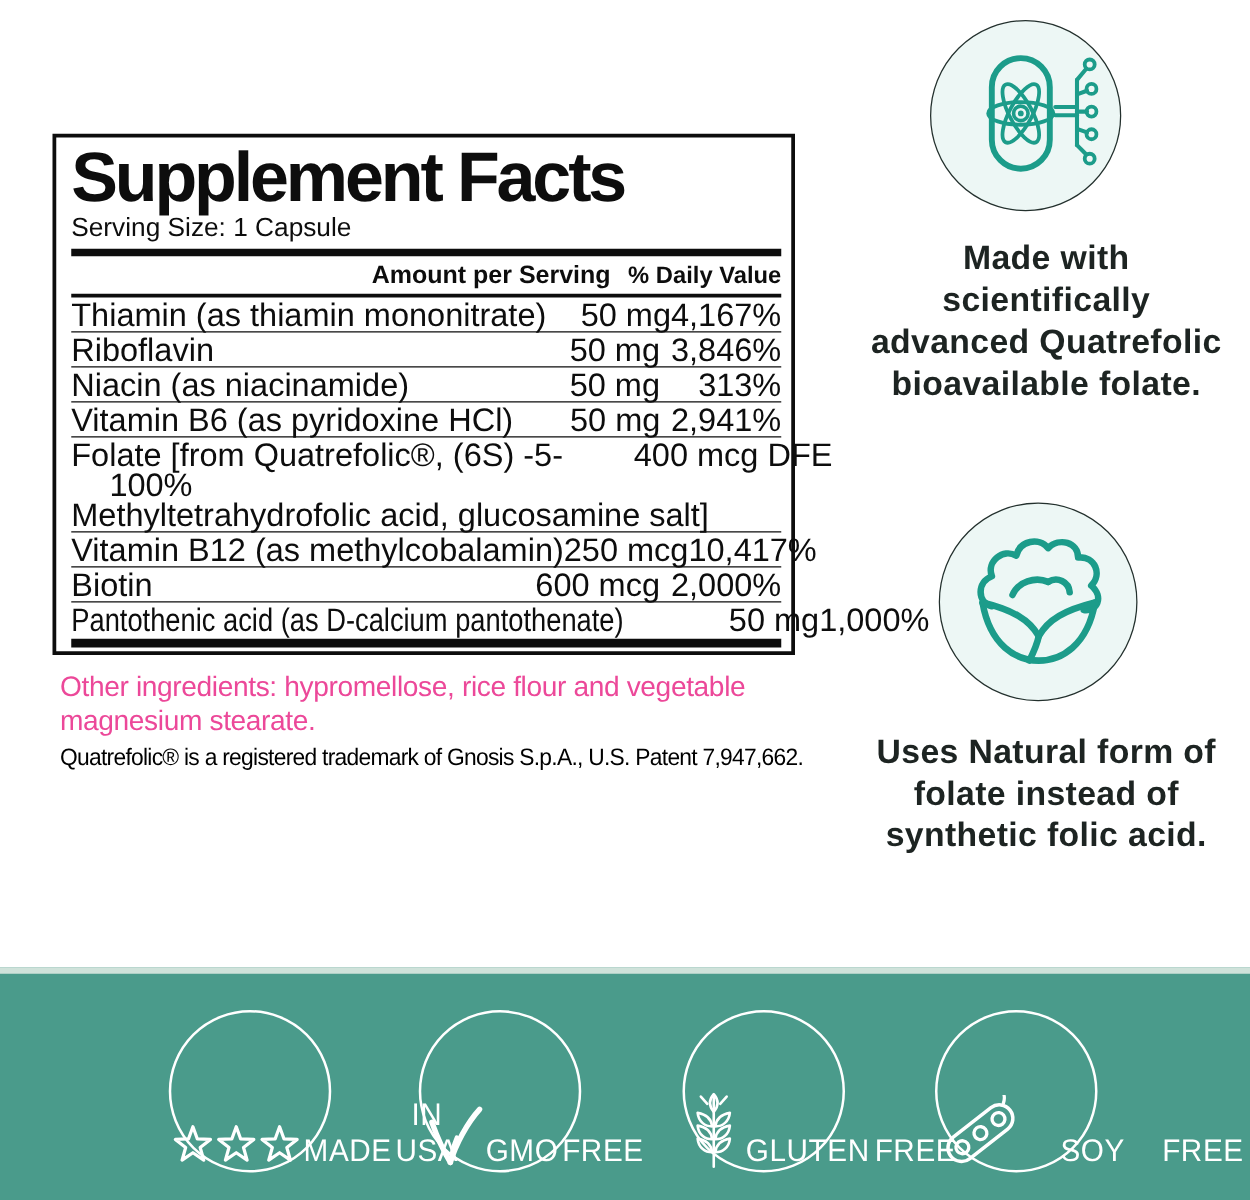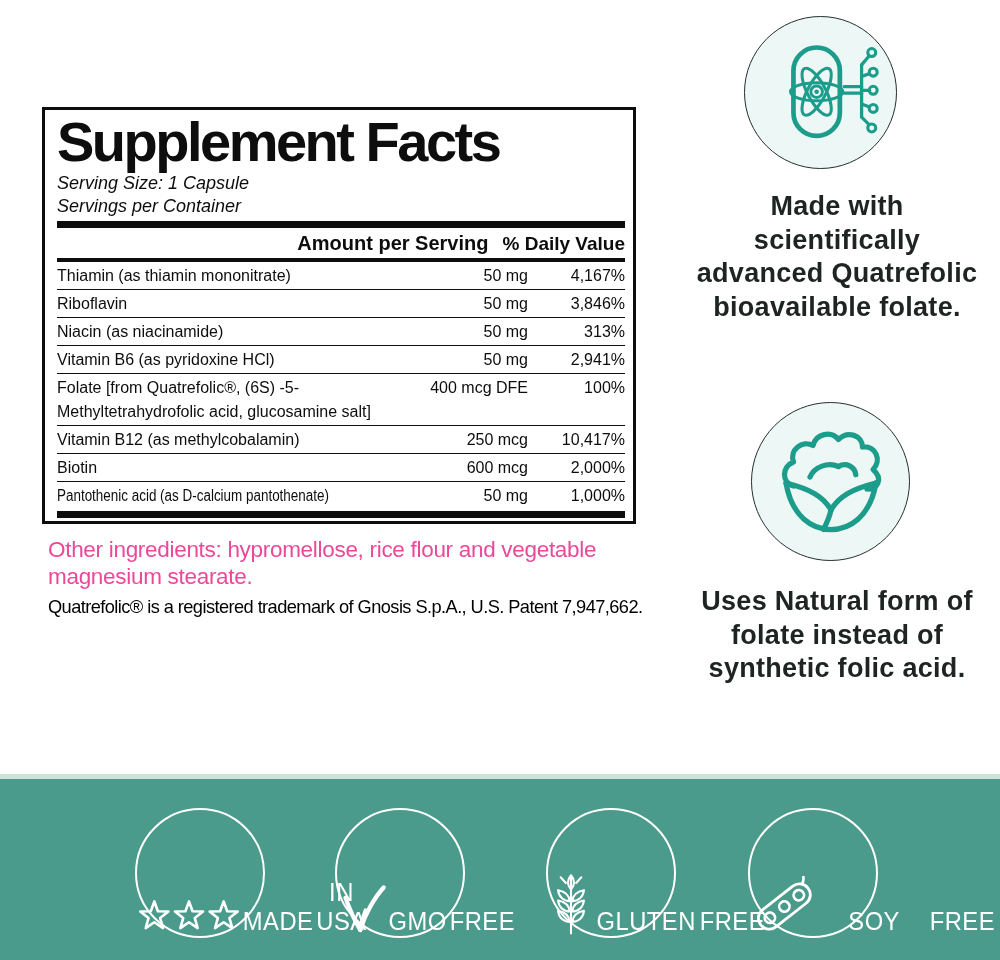--- a/index.html
+++ b/index.html
@@ -16,29 +16,29 @@
   html,body{width:1000px;height:960px;background:#ffffff;overflow:hidden;
     font-family:"Liberation Sans",sans-serif;}
   .stage{position:relative;width:908px;height:960px;background:#ffffff;}
 
   
   .sf-panel{position:absolute;left:42px;top:107px;width:594px;height:417px;
     border:3px solid var(--panel-black);background:#fff;color:var(--panel-black);
     padding:2px 8px 0 12px;display:flex;flex-direction:column;}
   .sf-title{font-size:56px;font-weight:bold;letter-spacing:-2.5px;line-height:60px;
     white-space:nowrap;}
-  .sf-serving{font-size:18px;line-height:22.5px;font-style:italic;}
+  .sf-serving{font-size:21px;line-height:22.5px;}
   .bar-thick{height:9px;background:var(--panel-black);margin:4px 0 0 0;}
   .bar-med{height:4px;background:var(--panel-black);}
   .sf-colhead{display:flex;justify-content:flex-end;align-items:baseline;
     font-weight:bold;padding:4px 0 3px 0;}
   .sf-colhead .amt-h{font-size:20px;}
   .sf-colhead .dv-h{font-size:19px;margin-left:14px;}
   .sf-rows{flex:1;display:flex;flex-direction:column;}
-  .sf-row{display:flex;align-items:flex-start;font-size:16px;line-height:24px;
+  .sf-row{display:flex;align-items:flex-start;font-size:26px;line-height:24px;
     padding:2px 0 1px 0;border-bottom:1.5px solid var(--panel-black);}
   .sf-row:last-of-type{border-bottom:none;align-items:flex-end;}
   .sf-name{flex:1;white-space:nowrap;}
   .sf-name.squeeze{transform:scaleX(0.84);transform-origin:left center;}
   .sf-amt{width:118px;text-align:right;white-space:nowrap;}
   .sf-dv{width:97px;text-align:right;white-space:nowrap;}
   .sf-row.folate{flex-wrap:wrap;}
   .sf-row.folate .sf-name{flex:1;}
   .sf-row.folate .line2{width:100%;}
   .bar-bottom{height:9px;background:var(--panel-black);margin:2px 0 3px 0;}
@@ -76,21 +76,20 @@
   .sw{stroke:var(--badge-white);fill:none;stroke-linecap:round;stroke-linejoin:round;}
 </style>
 </head>
 <body>
 
 <div class="stage">
 
   <div class="sf-panel">
     <div class="sf-title">Supplement Facts</div>
     <div class="sf-serving">Serving Size: 1 Capsule</div>
-    <div class="sf-serving">Servings per Container</div>
     <div class="bar-thick"></div>
     <div class="sf-colhead">
       <span class="amt-h">Amount per Serving</span>
       <span class="dv-h">% Daily Value</span>
     </div>
     <div class="bar-med"></div>
     <div class="sf-rows">
       <div class="sf-row">
         <span class="sf-name">Thiamin (as thiamin mononitrate)</span>
         <span class="sf-amt">50 mg</span>

